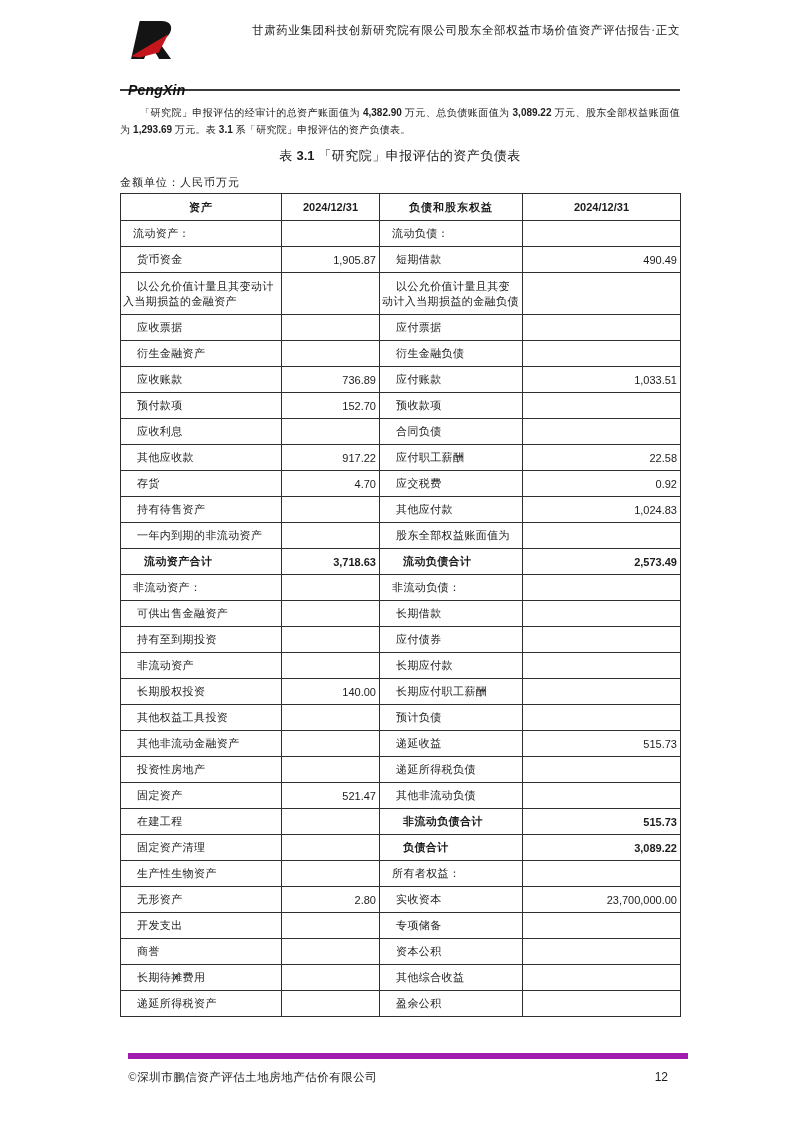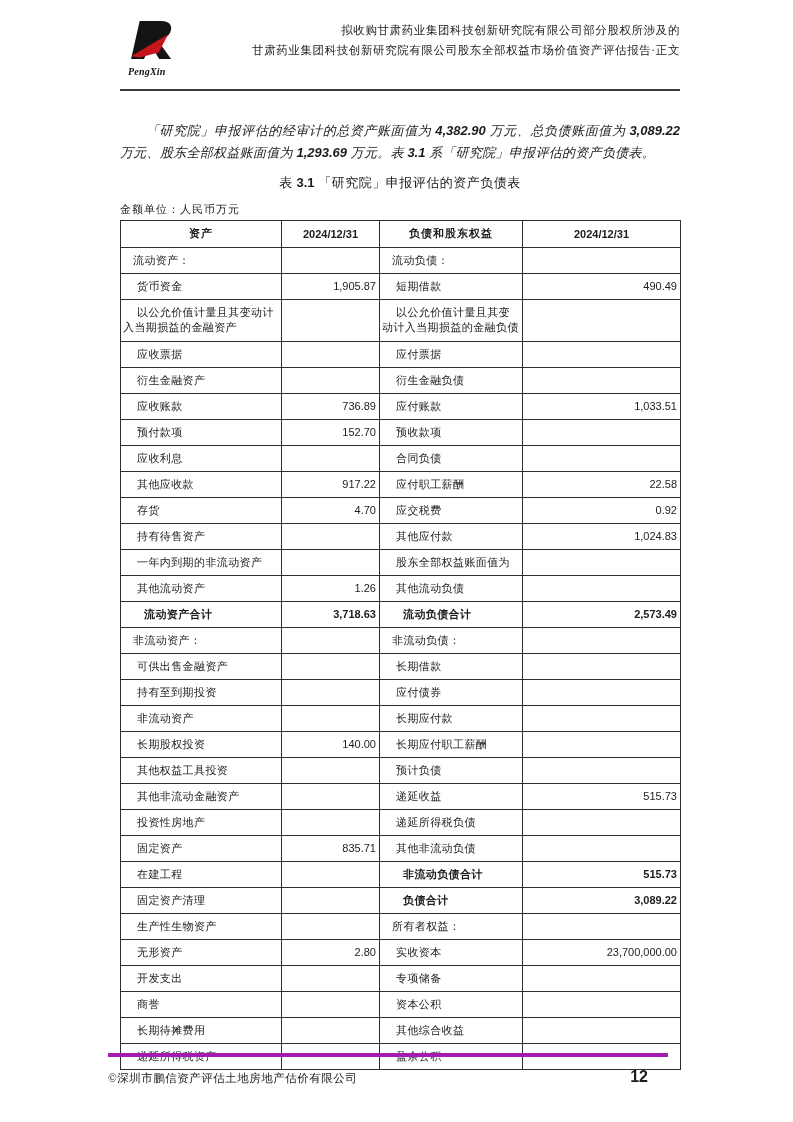--- a/index.html
+++ b/index.html
@@ -4,65 +4,64 @@
 <style>
   html,body{margin:0;padding:0;width:793px;height:1122px;overflow:hidden;background:#ffffff;}
   .page{
     width:793px;height:1122px;background:#fff;position:relative;color:#1c1c1c;
     font-family:"Liberation Serif","DejaVu Serif",serif;
     box-sizing:border-box;padding:20px 113px 0 120px;
   }
   
   .top-header{display:flex;justify-content:space-between;align-items:flex-start;height:64px;}
   .logo{margin-left:8px;width:64px;flex:0 0 auto;}
-  .logo-text{font-family:Liberation Serif, serif;font-weight:bold;font-style:italic;
-    font-size:10px;letter-spacing:.2px;color:#111;margin-top:2px;}
+  .logo-text{font-family:Liberation Sans, sans-serif;font-weight:bold;font-style:italic;
+    font-size:14px;letter-spacing:.2px;color:#111;margin-top:18px;}
   .header-lines{text-align:right;font-size:11.5px;line-height:1.78;letter-spacing:.6px;color:#222;}
   .header-rule{border-top:2px solid #3a3a3a;margin-top:5px;}
   
-  .body-para{margin:29px 0 0;font-size:13px;line-height:1.72;text-align:justify;
-    text-indent:2em;letter-spacing:.3px;font-style:italic;}
+  .body-para{margin:13px 0 0;font-size:10px;line-height:1.72;text-align:justify;
+    text-indent:2em;letter-spacing:.3px;}
   .num-b{font-family:"Liberation Sans",sans-serif;font-weight:700;letter-spacing:0;}
   
   .table-title{margin-top:9px;text-align:center;font-size:13px;letter-spacing:.5px;}
   .unit-note{margin-top:10px;margin-bottom:3px;text-align:left;font-size:11px;letter-spacing:1px;}
   
   table.bs{border-collapse:collapse;width:560px;table-layout:fixed;}
   .bs th,.bs td{border:1px solid #2e2e2e;font-size:11px;vertical-align:middle;padding:0;overflow:hidden;}
   .bs thead th{height:26px;font-weight:700;text-align:center;letter-spacing:1px;}
   .bs thead th.date{font-family:"Liberation Sans",sans-serif;letter-spacing:0;}
   .bs td{height:23px;}
   .bs tr.row-wrap td{height:39px;}
   .bs td.label{text-align:left;line-height:1.35;padding:1px 2px;letter-spacing:.4px;}
   .bs td.label.sec{text-indent:10px;}
   .bs td.label.item{text-indent:14px;}
   .bs td.label.total{text-indent:21px;font-weight:700;}
   .bs td.value{font-family:"Liberation Sans",sans-serif;text-align:right;padding-right:3px;}
   .bs td.value.total{font-weight:700;}
   
-  .page-footer{position:absolute;left:108px;width:560px;top:1053px;border-top:4px solid #a21caf;}
+  .page-footer{position:absolute;left:128px;width:560px;top:1053px;border-top:6px solid #a21caf;}
   .footer-row{display:flex;justify-content:space-between;align-items:baseline;padding-top:11px;
     font-size:11.5px;letter-spacing:.5px;}
-  .page-num{font-family:"Liberation Sans",sans-serif;margin-right:20px;font-size:16px;letter-spacing:0;font-weight:bold;}
+  .page-num{font-family:"Liberation Sans",sans-serif;margin-right:20px;font-size:12px;letter-spacing:0;}
 </style>
 </head>
 <body>
 
 <div class="page">
 
   <header class="top-header">
     <div class="logo">
       <svg width="50" height="40" viewBox="0 0 52 42">
         <path d="M12 1 L35 1 C44 1 47 7 44 13 C42 17.5 36.5 20.5 31 21.5 L45 41 L32.5 41 L23.5 26 L16.5 41 L3 41 Z" fill="#141414"></path>
         <path d="M3 38 L42 15 L32 34 L12 39.5 Z" fill="#c5161d"></path>
       </svg>
       <div class="logo-text">PengXin</div>
     </div>
     <div class="header-lines">
-      <div>拟收购甘肃药业集团科技创新研究院有限公司部分股权所涉及的</div>
       <div>甘肃药业集团科技创新研究院有限公司股东全部权益市场价值资产评估报告·正文</div>
     </div>
   </header>
 
   <div class="header-rule"></div>
 
   <p class="body-para"><span>「研究院」申报评估的经审计的总资产账面值为 </span><span class="num-b">4,382.90</span><span> 万元、总负债账面值为 </span><span class="num-b">3,089.22</span><span> 万元、股东全部权益账面值为 </span><span class="num-b">1,293.69</span><span> 万元。表 </span><span class="num-b">3.1</span><span> 系「研究院」申报评估的资产负债表。</span></p>
 
   <div class="table-title"><span>表 </span><span class="num-b">3.1</span><span> 「研究院」申报评估的资产负债表</span></div>
 
@@ -150,26 +149,20 @@
           <td class="label item">其他应付款</td>
           <td class="value">1,024.83</td>
         </tr>
         <tr>
           <td class="label item">一年内到期的非流动资产</td>
           <td class="value"></td>
           <td class="label item">股东全部权益账面值为</td>
           <td class="value"></td>
         </tr>
         <tr>
-          <td class="label item">其他流动资产</td>
-          <td class="value">1.26</td>
-          <td class="label item">其他流动负债</td>
-          <td class="value"></td>
-        </tr>
-        <tr>
           <td class="label total">流动资产合计</td>
           <td class="value total">3,718.63</td>
           <td class="label total">流动负债合计</td>
           <td class="value total">2,573.49</td>
         </tr>
         <tr>
           <td class="label sec">非流动资产：</td>
           <td class="value"></td>
           <td class="label sec">非流动负债：</td>
           <td class="value"></td>
@@ -211,21 +204,21 @@
           <td class="value">515.73</td>
         </tr>
         <tr>
           <td class="label item">投资性房地产</td>
           <td class="value"></td>
           <td class="label item">递延所得税负债</td>
           <td class="value"></td>
         </tr>
         <tr>
           <td class="label item">固定资产</td>
-          <td class="value">835.71</td>
+          <td class="value">521.47</td>
           <td class="label item">其他非流动负债</td>
           <td class="value"></td>
         </tr>
         <tr>
           <td class="label item">在建工程</td>
           <td class="value"></td>
           <td class="label total">非流动负债合计</td>
           <td class="value total">515.73</td>
         </tr>
         <tr>

